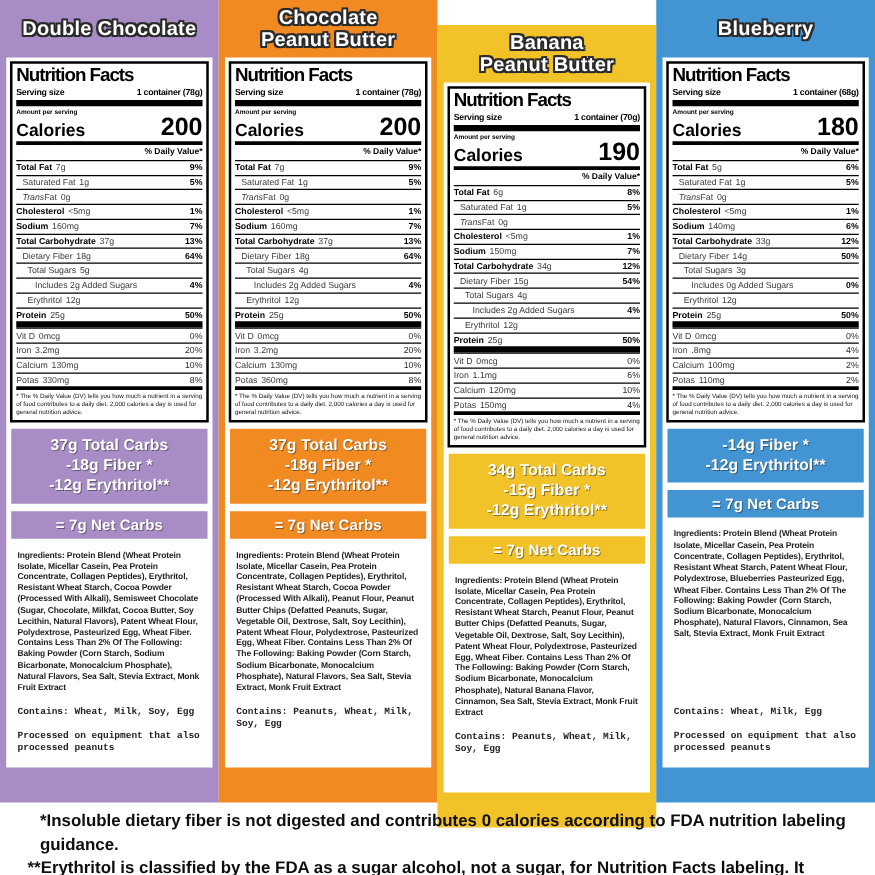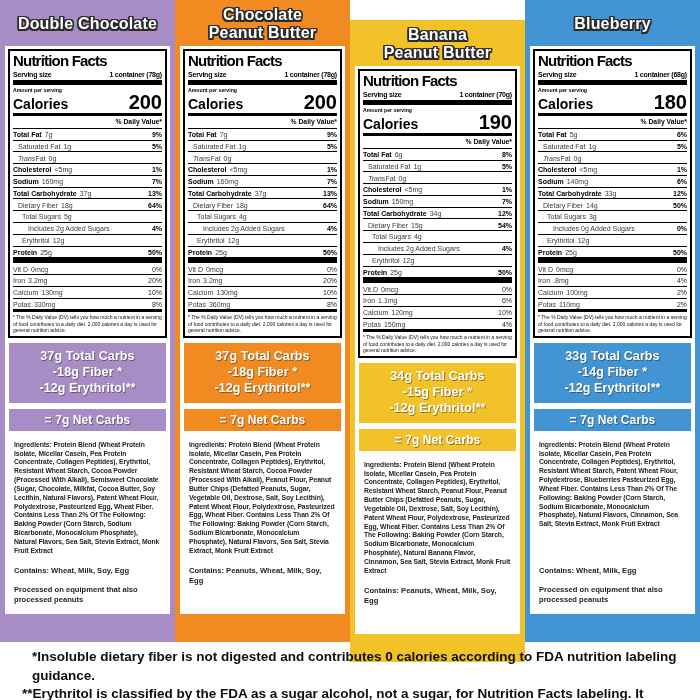--- a/index.html
+++ b/index.html
@@ -37,21 +37,21 @@
   .vits .nrow .dv { font-weight:normal; color:#2a2a2a; }
   .dv-footnote { font-size:5px; line-height:1.3; padding:2px 0 1px; color:#111; }
   .summary { margin:5px 4px 0; padding:5px 2px 6px; text-align:center; color:#fff;
     font-weight:bold; font-size:12.5px; line-height:1.3; letter-spacing:.1px;
     text-shadow:.8px .8px 0 rgba(35,35,35,.5); }
   .netbox { margin:6px 4px 0; padding:4px 2px; text-align:center; color:#fff;
     font-weight:bold; font-size:12px; letter-spacing:.1px;
     text-shadow:.8px .8px 0 rgba(35,35,35,.5); }
   .ingredients { padding:10px 9px 0; font-size:6.8px; line-height:1.3; font-weight:bold;
     color:#1f1f1f; letter-spacing:-0.1px; }
-  .contains-block { position:absolute; top:520px; left:9px; right:9px; color:#1f1f1f; }
+  .contains-block { position:absolute; top:520px; left:9px; right:9px; color:#1f1f1f;font-family:Liberation Mono, monospace; }
   .contains { font-size:7.6px; line-height:1.3; font-weight:bold; }
   .processed { font-size:7.6px; line-height:1.3; font-weight:bold; margin-top:9px; }
   .footer { padding:6px 22px 0; color:#0e0e0e; font-weight:bold; font-size:13.5px; line-height:1.38; }
   .footer .fiber-note { padding-left:10px; }
 </style>
 </head>
 <body>
 
 <div class="panels">
 
@@ -620,21 +620,20 @@
                 <span class="lbl">Potas</span>
               <span class="amt">110mg</span>
                 <span class="dv">2%</span>
               </div>
             </div>
           <div class="bar-med"></div>
           <div class="dv-footnote">* The % Daily Value (DV) tells you how much a nutrient in a serving of food contributes to a daily diet. 2,000 calories a day is used for general nutrition advice.</div>
         </div>
 
         <div class="summary" style="background: rgb(66, 149, 210);">
-          <div>33g Total Carbs</div>
           <div>-14g Fiber *</div>
           <div>-12g Erythritol**</div>
         </div>
         <div class="netbox" style="background: rgb(66, 149, 210);">
           <div>= 7g Net Carbs</div>
         </div>
 
         <div class="ingredients">Ingredients: Protein Blend (Wheat Protein Isolate, Micellar Casein, Pea Protein Concentrate, Collagen Peptides), Erythritol, Resistant Wheat Starch, Patent Wheat Flour, Polydextrose, Blueberries Pasteurized Egg, Wheat Fiber. Contains Less Than 2% Of The Following: Baking Powder (Corn Starch, Sodium Bicarbonate, Monocalcium Phosphate), Natural Flavors, Cinnamon, Sea Salt, Stevia Extract, Monk Fruit Extract</div>
 
         <div class="contains-block">

